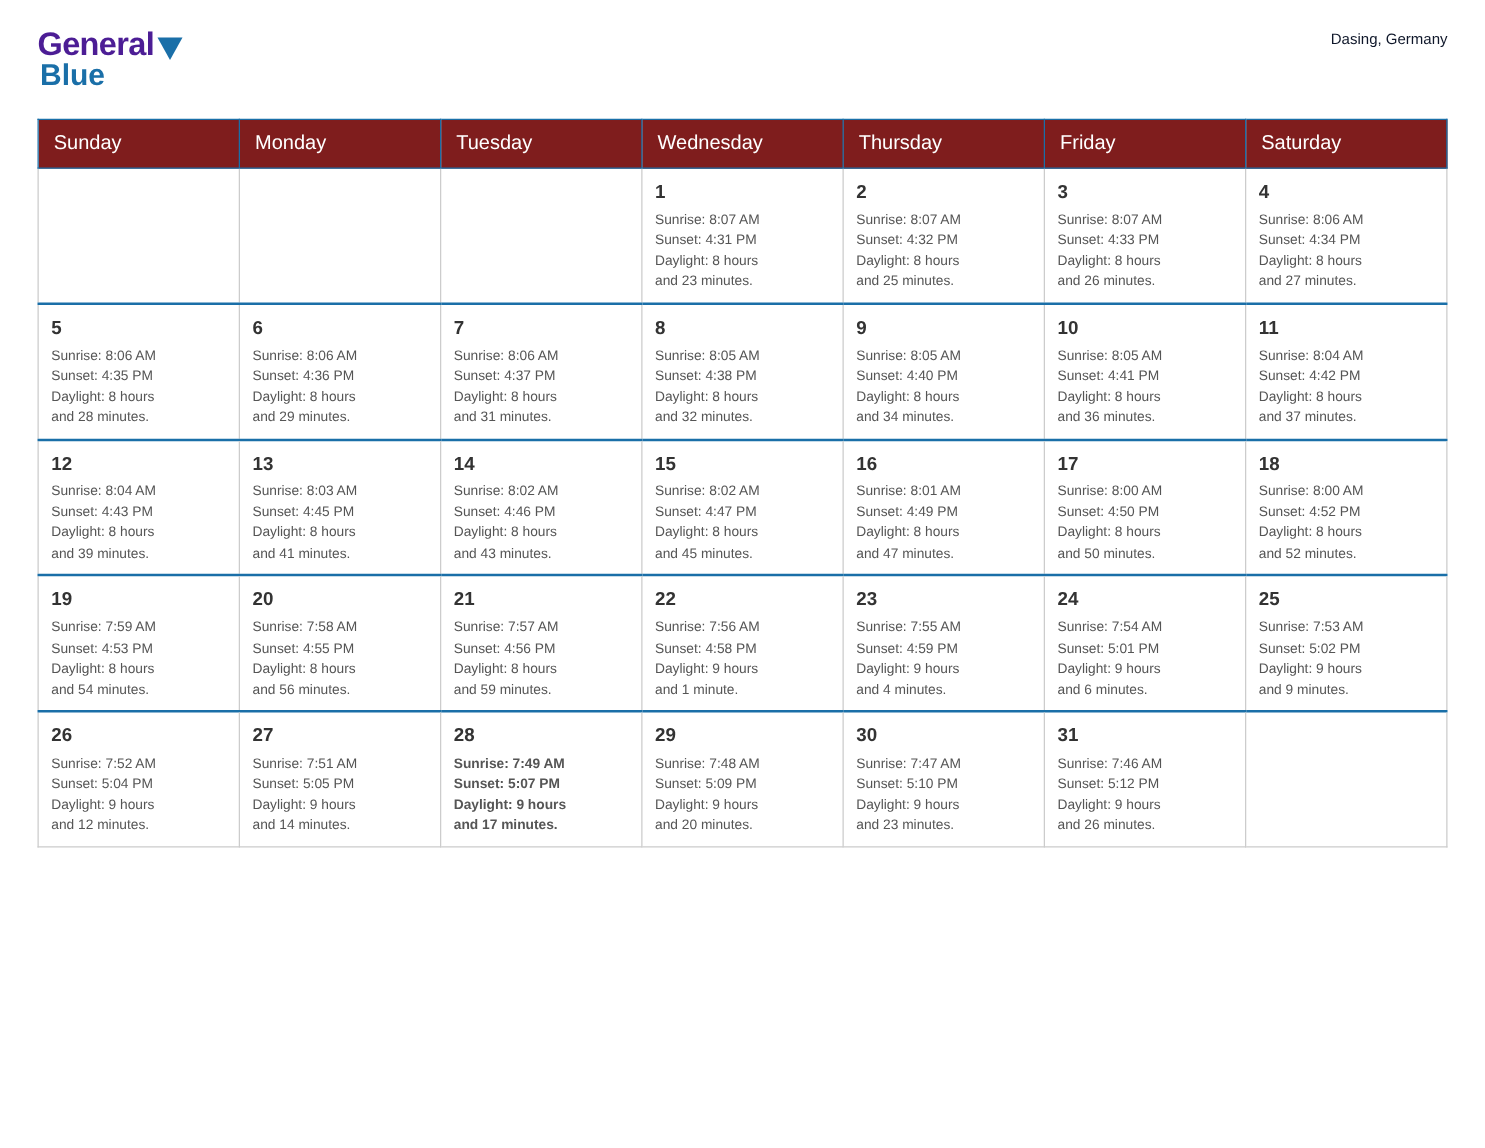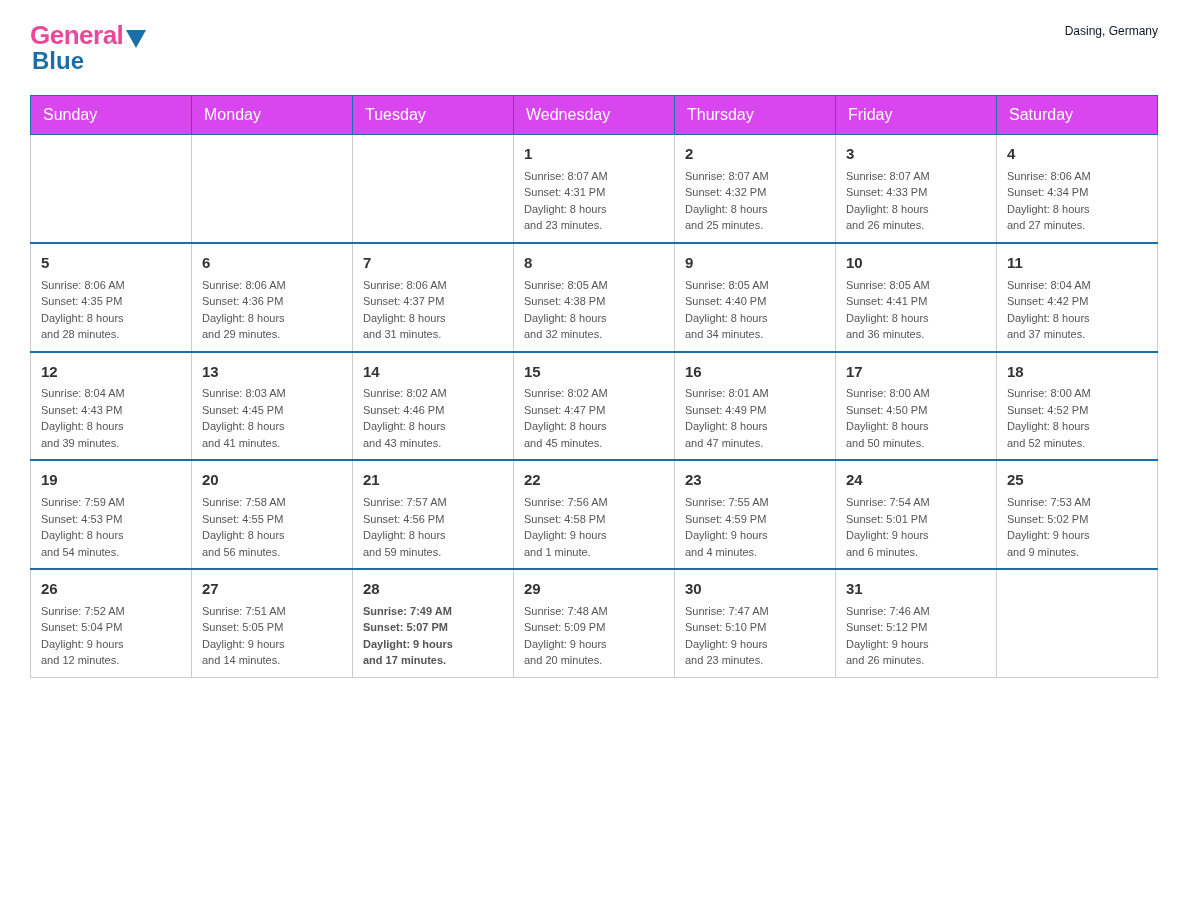--- a/index.html
+++ b/index.html
@@ -22,21 +22,21 @@
       flex-direction: column;
       align-items: flex-start;
     }
     .logo-top {
       display: flex;
       align-items: center;
     }
     .logo-general {
       font-size: 26px;
       font-weight: bold;
-      color: #ec4899;
+      color: #4c1d95;
       letter-spacing: -0.5px;
     }
     .logo-arrow {
       width: 0;
       height: 0;
       border-left: 10px solid transparent;
       border-right: 10px solid transparent;
       border-top: 18px solid #1a6fa8;
       margin-left: 3px;
       margin-top: 6px;
@@ -61,21 +61,21 @@
       font-size: 12px;
       color: #0f172a;
       margin-top: 4px;
     }
     .calendar {
       width: 100%;
       border-collapse: collapse;
       border: 1px solid #ccc;
     }
     .calendar th {
-      background-color: #d946ef;
+      background-color: #7f1d1d;
       color: #fff;
       font-size: 16px;
       font-weight: normal;
       padding: 10px 12px;
       text-align: left;
       border: 1px solid #1a6fa8;
     }
     .calendar td {
       width: 14.28%;
       vertical-align: top;

